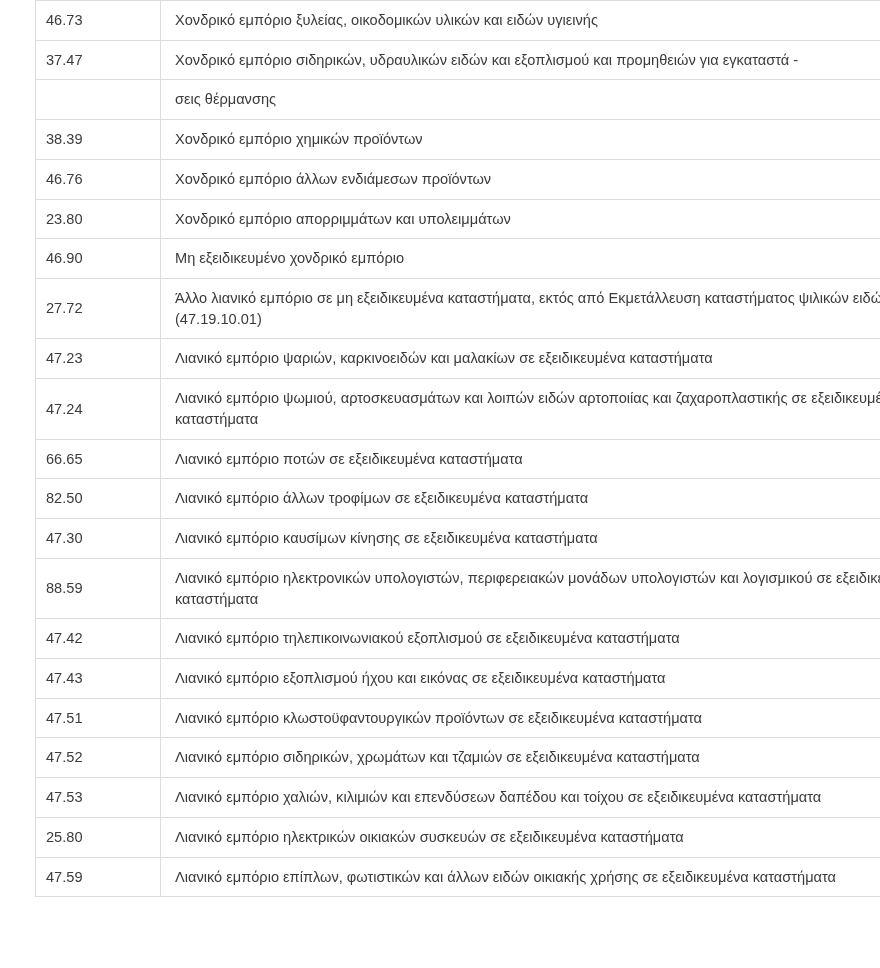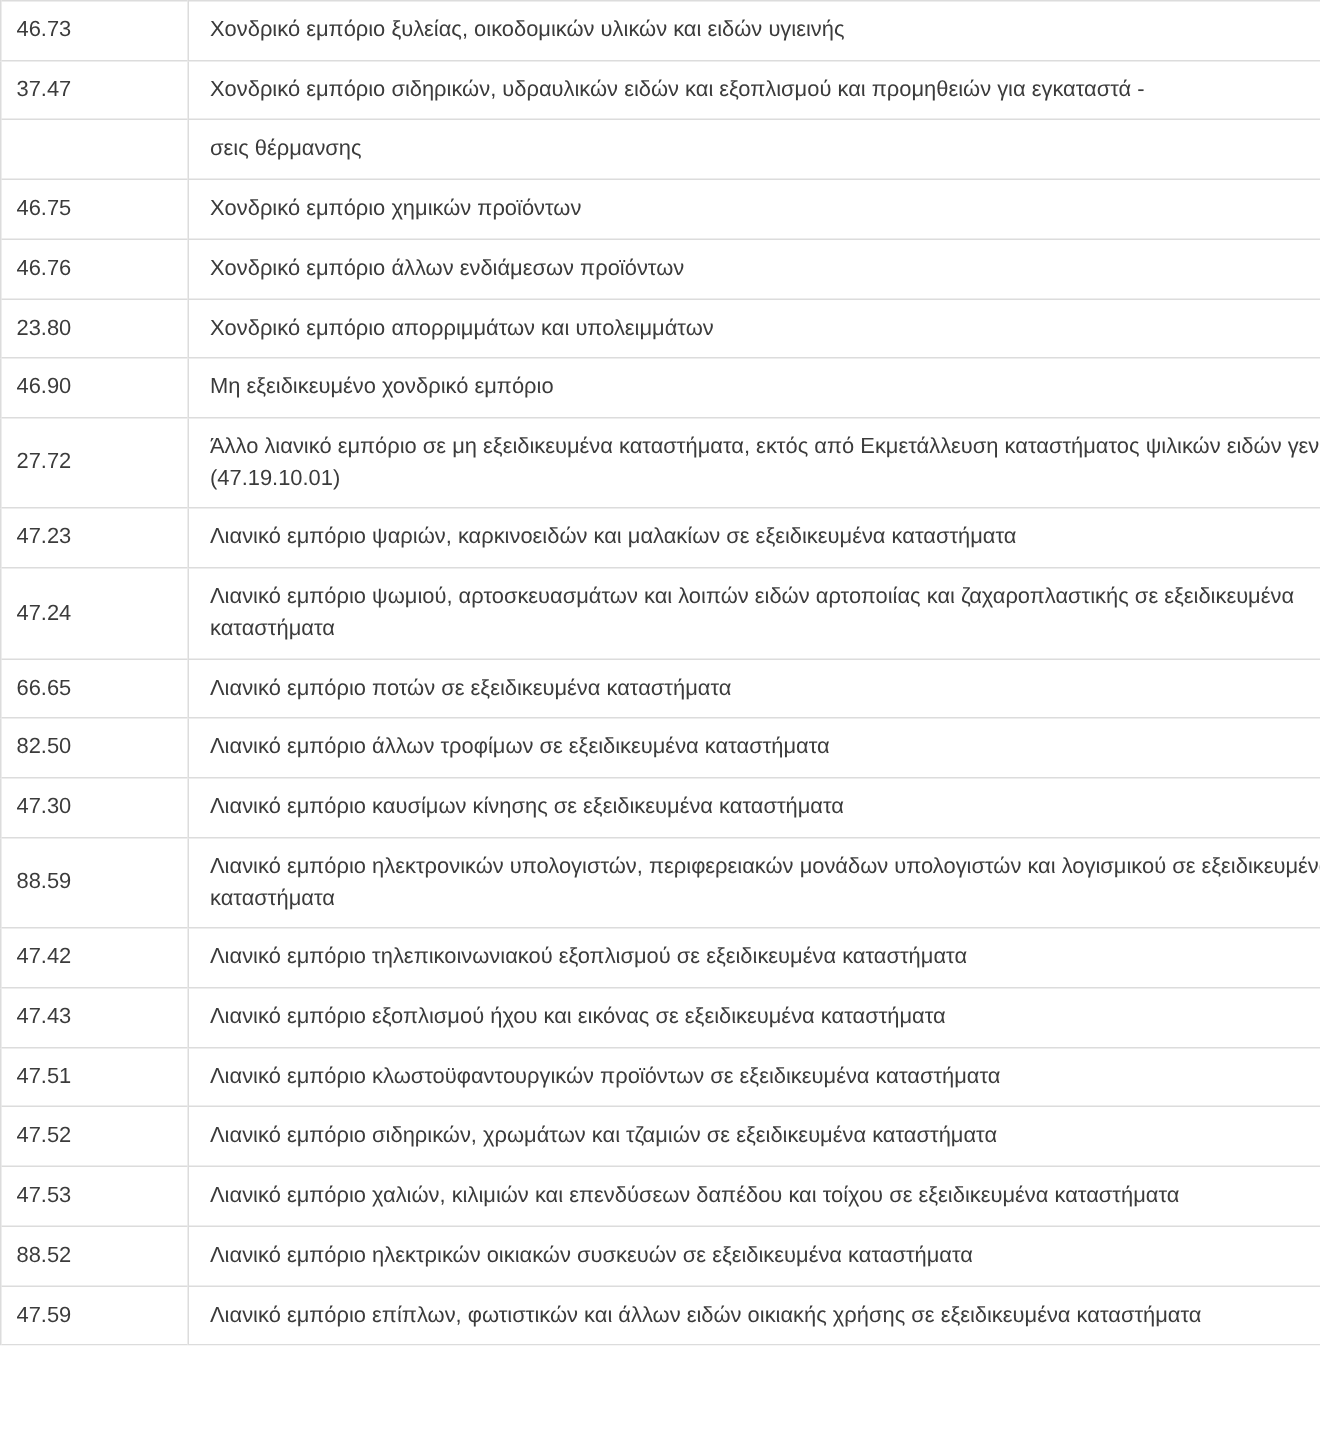--- a/index.html
+++ b/index.html
@@ -9,20 +9,21 @@
   }
   body {
     width: 880px;
     font-family: "Liberation Sans", sans-serif;
     color: #333333;
     -webkit-font-smoothing: antialiased;
   }
   .doc {
     width: 880px;
     box-sizing: border-box;
+    padding-left: 35px;
   }
   table.nace-table {
     border-collapse: collapse;
     width: 880px;
     table-layout: fixed;
   }
   table.nace-table tr {
     border-bottom: 1px solid #dcdcdc;
   }
   table.nace-table tr:first-child {
@@ -63,21 +64,21 @@
         </tr>
         <tr>
           <td class="code">37.47</td>
           <td class="desc">Χονδρικό εμπόριο σιδηρικών, υδραυλικών ειδών και εξοπλισμού και προμηθειών για εγκαταστά -</td>
         </tr>
         <tr>
           <td class="code"></td>
           <td class="desc">σεις θέρμανσης</td>
         </tr>
         <tr>
-          <td class="code">46.75</td>
+          <td class="code">38.39</td>
           <td class="desc">Χονδρικό εμπόριο χημικών προϊόντων</td>
         </tr>
         <tr>
           <td class="code">46.76</td>
           <td class="desc">Χονδρικό εμπόριο άλλων ενδιάμεσων προϊόντων</td>
         </tr>
         <tr>
           <td class="code">23.80</td>
           <td class="desc">Χονδρικό εμπόριο απορριμμάτων και υπολειμμάτων</td>
         </tr>
@@ -127,21 +128,21 @@
         </tr>
         <tr>
           <td class="code">47.52</td>
           <td class="desc">Λιανικό εμπόριο σιδηρικών, χρωμάτων και τζαμιών σε εξειδικευμένα καταστήματα</td>
         </tr>
         <tr>
           <td class="code">47.53</td>
           <td class="desc">Λιανικό εμπόριο χαλιών, κιλιμιών και επενδύσεων δαπέδου και τοίχου σε εξειδικευμένα καταστήματα</td>
         </tr>
         <tr>
-          <td class="code">88.52</td>
+          <td class="code">25.80</td>
           <td class="desc">Λιανικό εμπόριο ηλεκτρικών οικιακών συσκευών σε εξειδικευμένα καταστήματα</td>
         </tr>
         <tr>
           <td class="code">47.59</td>
           <td class="desc">Λιανικό εμπόριο επίπλων, φωτιστικών και άλλων ειδών οικιακής χρήσης σε εξειδικευμένα καταστήματα</td>
         </tr>
       </tbody>
   </table>
 </div>
 

